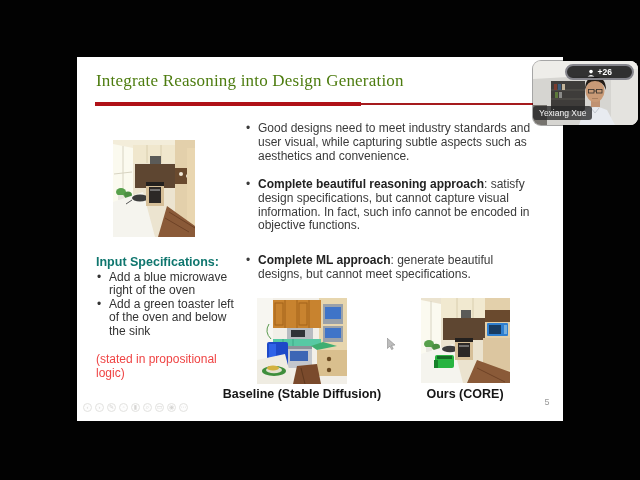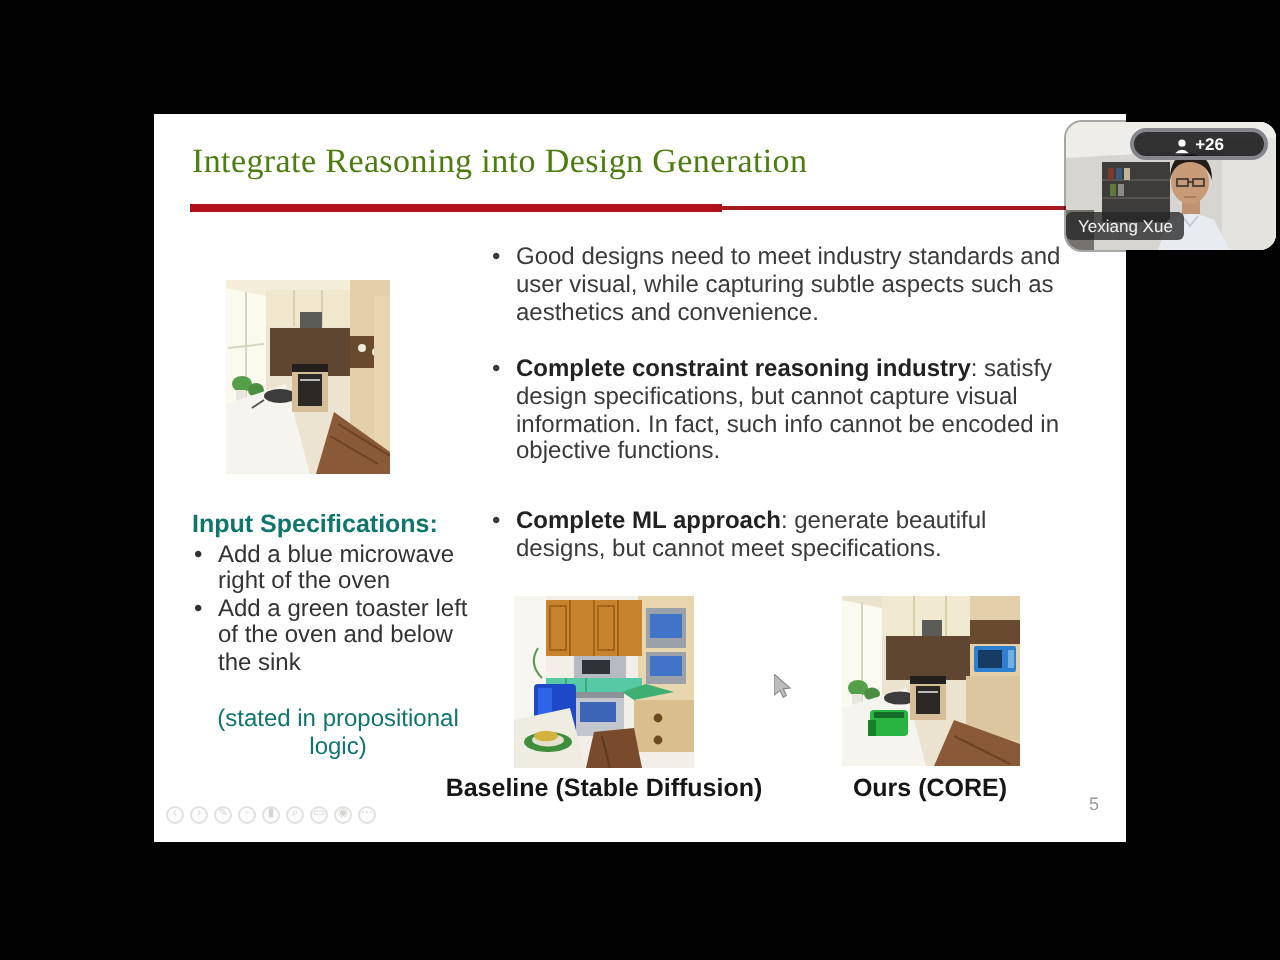--- a/index.html
+++ b/index.html
@@ -12,21 +12,21 @@
   .redline-thick{position:absolute;left:18px;top:45px;width:266px;height:4px;background:#b01118;}
   .redline-thin{position:absolute;left:284px;top:46px;width:202px;height:2px;background:#a51a1d;}
   .kitchen-header{position:absolute;left:19px;top:61px;font-size:13px;font-weight:700;color:#111;white-space:nowrap;}
   .photo{position:absolute;overflow:hidden;}
   .photo svg{display:block;}
   .existing-photo{left:36px;top:83px;width:82px;height:97px;}
   .specs-header{position:absolute;left:19px;top:198px;font-size:12.5px;font-weight:700;color:#0f766e;white-space:nowrap;}
   .spec-list{position:absolute;left:19px;top:214px;width:142px;font-size:12px;line-height:13.4px;color:#333;}
   .spec-item{position:relative;padding-left:13px;margin-bottom:0;}
   .spec-item .dot{position:absolute;left:1px;top:0;}
-  .footnote{position:absolute;left:19px;top:296px;width:146px;font-size:12px;line-height:13.6px;color:#0f766e;text-align:center;}
+  .footnote{position:absolute;left:19px;top:296px;width:146px;font-size:12px;line-height:13.6px;color:#ef4444;}
   .rbullet{position:absolute;left:167px;width:296px;font-size:12px;line-height:13.8px;color:#3a3a3a;padding-left:14px;}
   .rbullet .dot{position:absolute;left:2px;top:0;}
   .rbullet b{color:#222;}
   .rb1{top:65px;} .rb2{top:121px;} .rb3{top:197px;}
   .baseline-photo{left:180px;top:241px;width:90px;height:86px;}
   .ours-photo{left:344px;top:241px;width:89px;height:85px;}
   .caption{position:absolute;top:330px;font-size:12.5px;font-weight:700;color:#161616;text-align:center;white-space:nowrap;}
   .cap1{left:140px;width:170px;}
   .cap2{left:313px;width:150px;}
   .page-num{position:absolute;left:460px;top:340px;width:20px;text-align:center;font-size:9px;color:#9a9a9a;}
@@ -104,21 +104,21 @@
     </div>
 
     <div class="footnote">(stated in propositional logic)</div>
 
     <div class="rbullet rb1">
       <span class="dot">•</span>
       <b></b><span>Good designs need to meet industry standards and user visual, while capturing subtle aspects such as aesthetics and convenience.</span>
     </div>
     <div class="rbullet rb2">
       <span class="dot">•</span>
-      <b>Complete constraint reasoning industry</b><span>: satisfy design specifications, but cannot capture visual information. In fact, such info cannot be encoded in objective functions.</span>
+      <b>Complete beautiful reasoning approach</b><span>: satisfy design specifications, but cannot capture visual information. In fact, such info cannot be encoded in objective functions.</span>
     </div>
     <div class="rbullet rb3">
       <span class="dot">•</span>
       <b>Complete ML approach</b><span>: generate beautiful designs, but cannot meet specifications.</span>
     </div>
 
     <div class="photo baseline-photo">
       <svg width="90" height="86" viewBox="0 0 90 86">
         <rect width="90" height="86" fill="#f2efe8"></rect>
         <rect x="62" y="0" width="28" height="60" fill="#e7d6ae"></rect>

